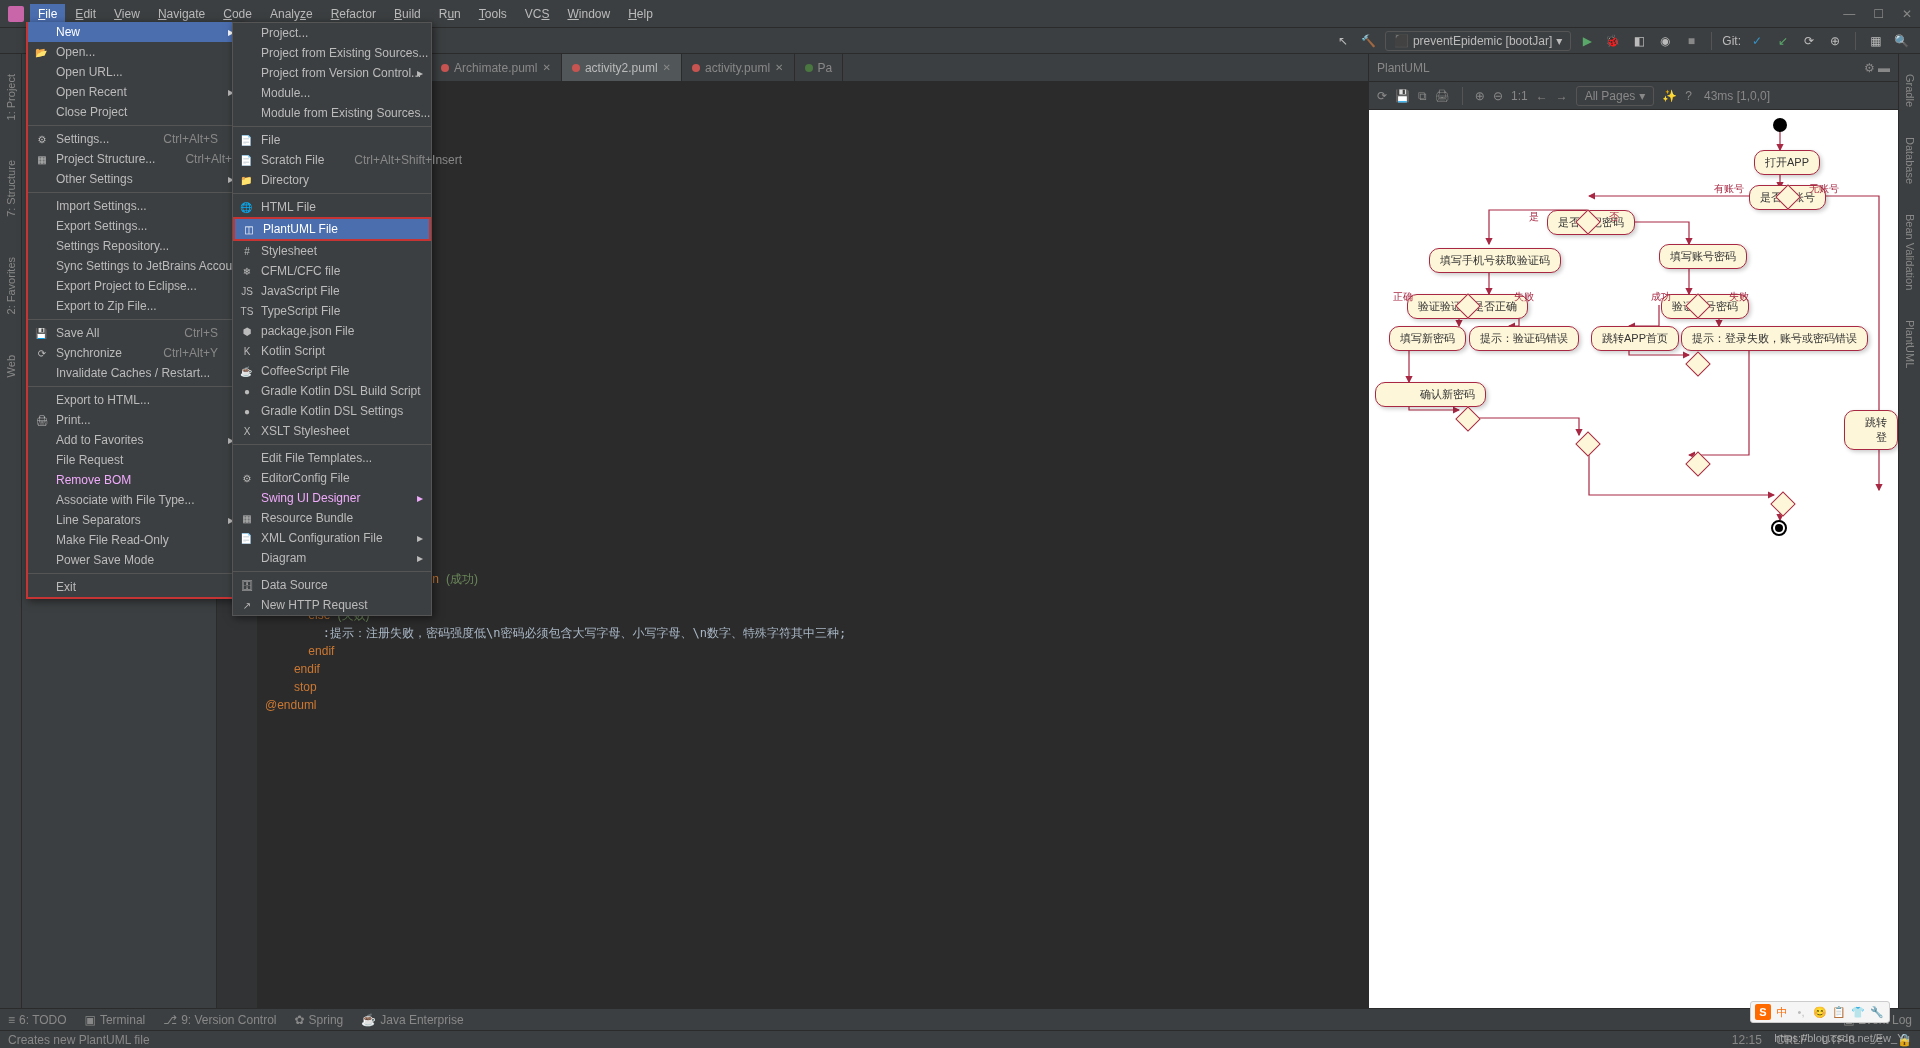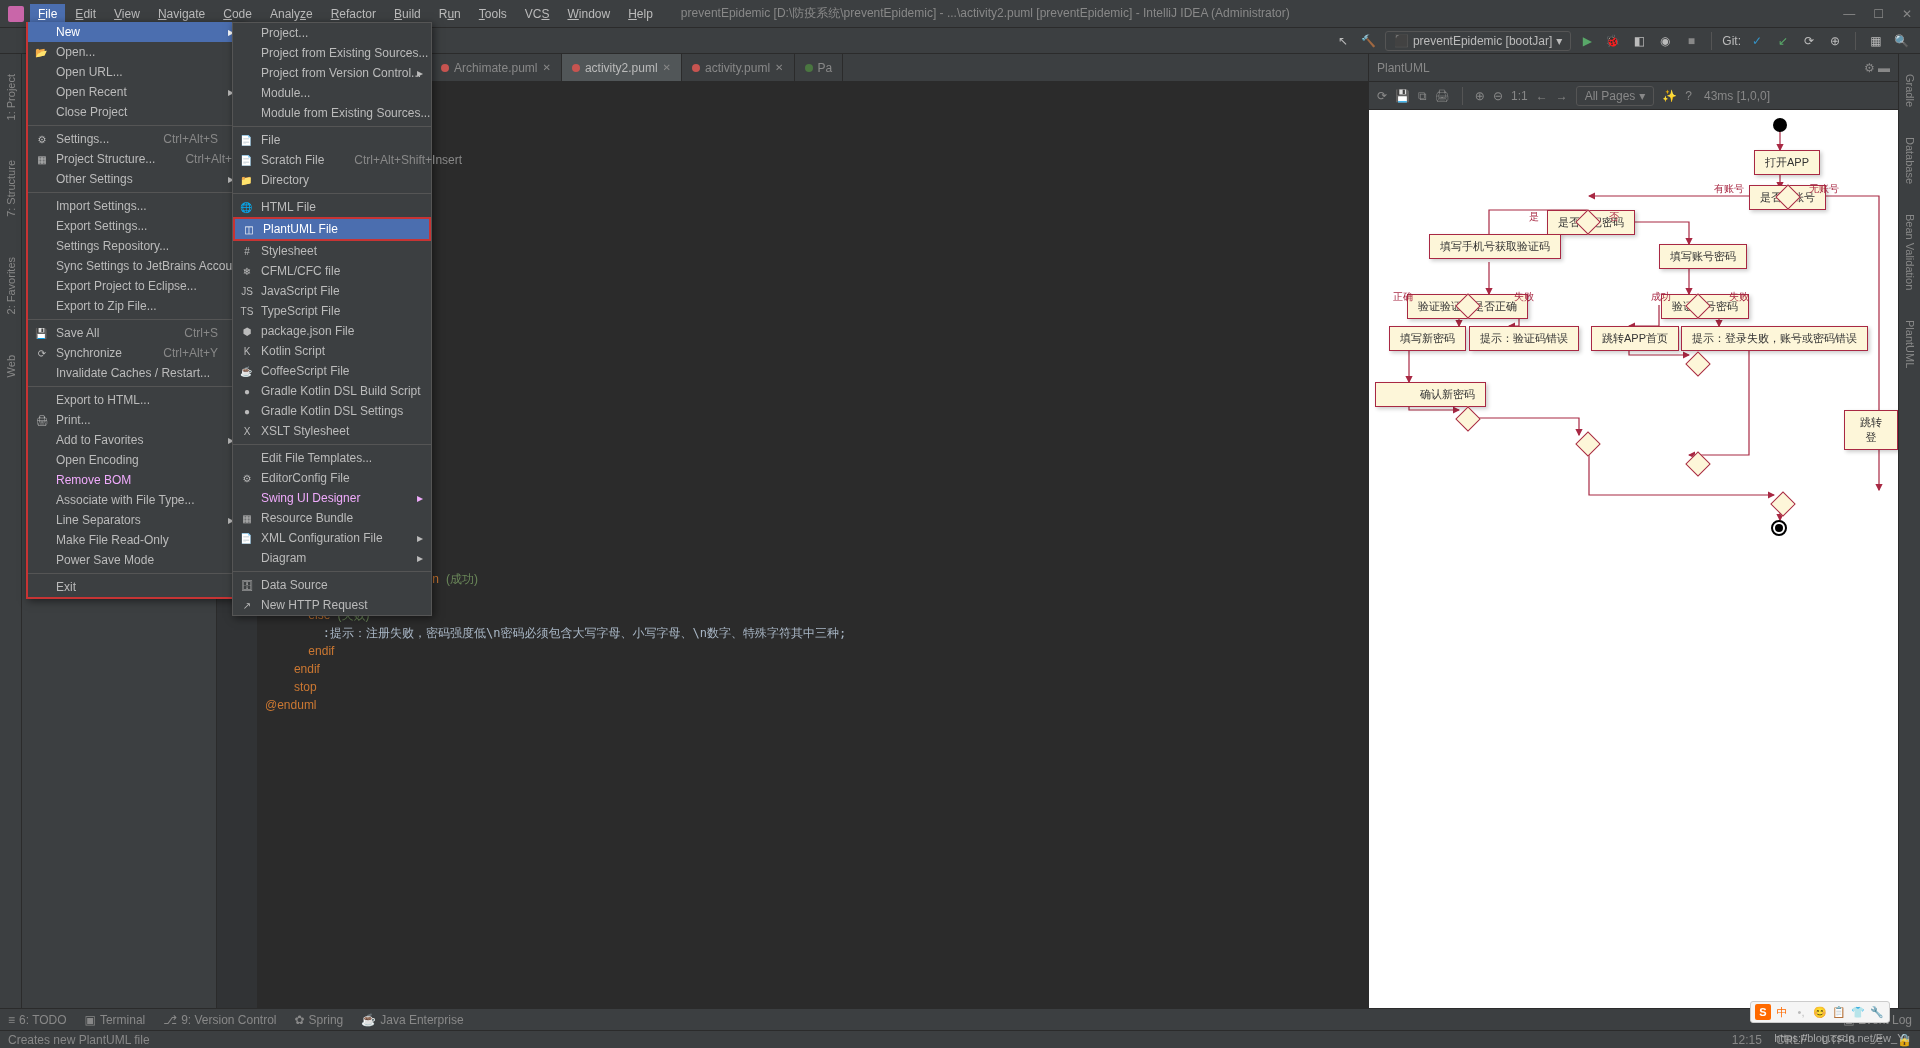--- a/index.html
+++ b/index.html
@@ -52,21 +52,21 @@
 .dropdown-item{padding:3px 24px 3px 28px;display:flex;align-items:center;position:relative;cursor:pointer;white-space:nowrap}
 .dropdown-item.selected{background:#4b6eaf;color:#fff}
 .dropdown-item.disabled{color:#f0abfc}
 .dropdown-item .shortcut{margin-left:auto;padding-left:30px;color:#888}
 .dropdown-item .sub-arrow{position:absolute;right:8px}
 .dropdown-item .dicon{position:absolute;left:6px;width:16px;height:16px;display:flex;align-items:center;justify-content:center;font-size:10px}
 .dropdown-sep{height:1px;background:#555;margin:3px 0}
 .file-menu{left:26px;top:22px;width:218px;border:2px solid #c73434;border-top:none}
 .new-menu{left:232px;top:22px;width:200px}
 .red-box{border:2px solid #c73434 !important}
-.diagram-node{position:absolute;background:#fdf6d9;border:1.5px solid #a82843;border-radius:0;padding:4px 10px;font-size:11px;color:#333;text-align:center;box-shadow:2px 2px 4px rgba(0,0,0,0.2)}
+.diagram-node{position:absolute;background:#fdf6d9;border:1.5px solid #a82843;border-radius:10px;padding:4px 10px;font-size:11px;color:#333;text-align:right;box-shadow:2px 2px 4px rgba(0,0,0,0.2)}
 .diagram-diamond{position:absolute;width:18px;height:18px;background:#fdf6d9;border:1.5px solid #a82843;transform:rotate(45deg)}
 .diagram-start{position:absolute;width:14px;height:14px;background:#000;border-radius:50%}
 .diagram-end{position:absolute;width:16px;height:16px;background:#fff;border:2px solid #000;border-radius:50%;display:flex;align-items:center;justify-content:center}
 .diagram-end::after{content:"";width:8px;height:8px;background:#000;border-radius:50%}
 .diagram-label{position:absolute;font-size:10px;color:#a82843}
 svg.lines{position:absolute;top:0;left:0;width:100%;height:100%;pointer-events:none}
 .toolbar-sep{width:1px;height:18px;background:#555;margin:0 4px}
 .watermark{position:absolute;right:10px;bottom:4px;color:#ccc;font-size:11px;opacity:0.7}
 .sogou-bar{position:absolute;right:30px;bottom:25px;display:flex;gap:3px;align-items:center;background:#f5f5f5;border:1px solid #ccc;border-radius:3px;padding:2px 4px}
 .sogou-bar span{width:16px;height:16px;display:flex;align-items:center;justify-content:center;font-size:11px}
@@ -84,21 +84,20 @@
     <span><u>C</u>ode</span>
     <span>Analy<u>z</u>e</span>
     <span><u>R</u>efactor</span>
     <span><u>B</u>uild</span>
     <span>R<u>u</u>n</span>
     <span><u>T</u>ools</span>
     <span>VC<u>S</u></span>
     <span><u>W</u>indow</span>
     <span><u>H</u>elp</span>
   </div>
-  <div class="title-text">preventEpidemic [D:\防疫系统\preventEpidemic] - ...\activity2.puml [preventEpidemic] - IntelliJ IDEA (Administrator)</div>
   <div class="window-controls">
     <span>—</span>
     <span>☐</span>
     <span>✕</span>
   </div>
 </div>
 
 <div class="toolbar">
   <div class="right">
     <span class="icon-btn">↖</span>
@@ -379,21 +378,21 @@
             <marker id="arr" markerWidth="6" markerHeight="6" refX="5" refY="3" orient="auto">
               <path d="M0,0 L6,3 L0,6 Z" fill="#a82843"></path>
             </marker>
           </defs>
         </svg>
       <div class="diagram-start" style="left:404px;top:8px"></div>
       <div class="diagram-end" style="left:402px;top:410px"></div>
     <div class="diagram-node" style="left: 385px; top: 40px;">打开APP</div>
         <div class="diagram-node" style="left: 380px; top: 75px;">是否有账号</div>
         <div class="diagram-node" style="left: 178px; top: 100px;">是否忘记密码</div>
-        <div class="diagram-node" style="left: 60px; top: 124px;">填写手机号获取验证码</div>
+        <div class="diagram-node" style="left: 60px; top: 138px;">填写手机号获取验证码</div>
         <div class="diagram-node" style="left: 290px; top: 134px;">填写账号密码</div>
         <div class="diagram-node" style="left: 38px; top: 184px;">验证验证码是否正确</div>
         <div class="diagram-node" style="left: 292px; top: 184px;">验证账号密码</div>
         <div class="diagram-node" style="left: 20px; top: 216px;">填写新密码</div>
         <div class="diagram-node" style="left: 100px; top: 216px;">提示：验证码错误</div>
         <div class="diagram-node" style="left: 222px; top: 216px;">跳转APP首页</div>
         <div class="diagram-node" style="left: 312px; top: 216px; font-family: Liberation Serif, serif;">提示：登录失败，账号或密码错误</div>
         <div class="diagram-node" style="left: 6px; top: 272px; padding-left: 44px;">确认新密码</div>
         <div class="diagram-node" style="left: 475px; top: 300px;">跳转登</div>
         <div class="diagram-label" style="left: 345px; top: 72px;">有账号</div>
@@ -517,21 +516,21 @@
     </div>
     <div class="dropdown-item">
       <span class="dicon">🖨</span>
       <span>Print...</span>
     </div>
     <div class="dropdown-item">
       <span>Add to Favorites</span>
       <span class="sub-arrow">▸</span>
     </div>
     <div class="dropdown-item">
-      <span>Open Encoding</span>
+      <span>File Request</span>
     </div>
     <div class="dropdown-item disabled">
       <span>Remove BOM</span>
     </div>
     <div class="dropdown-item">
       <span>Associate with File Type...</span>
     </div>
     <div class="dropdown-item">
       <span>Line Separators</span>
       <span class="sub-arrow">▸</span>

